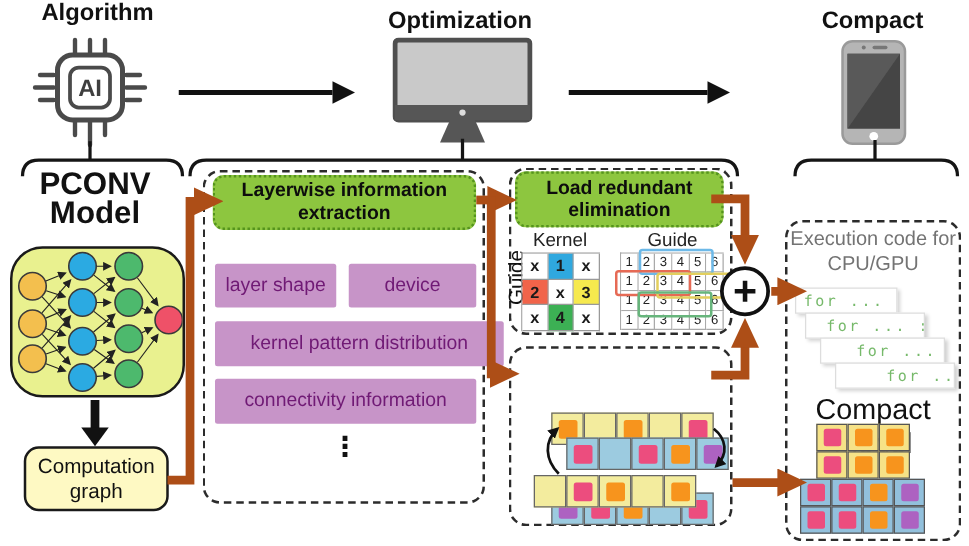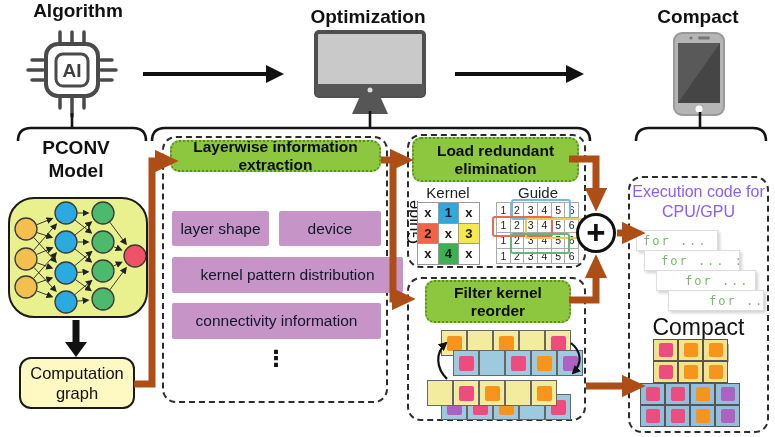--- a/index.html
+++ b/index.html
@@ -4,21 +4,21 @@
 <style>
   html,body{margin:0;padding:0;background:#fff;}
   .canvas{position:relative;width:775px;height:437px;background:#fff;overflow:hidden;
           font-family:"Liberation Sans",sans-serif;color:#111;}
   .abs{position:absolute;}
   .flexc{display:flex;align-items:center;justify-content:center;text-align:center;}
   .topTitle{font-size:19px;font-weight:bold;text-align:center;z-index:2;}
   .dashedBox{border:2px dashed #2b2b2b;border-radius:14px;background:#fff;z-index:1;box-sizing:border-box;}
   .greenBox{background:#8dc63f;border:2px dotted #55941d;border-radius:9px;font-weight:bold;
             font-size:15.5px;line-height:1.15;color:#0d0d0d;z-index:2;box-sizing:border-box;}
-  .purpleBox{background:#c794c8;color:#0f172a;font-size:15.5px;z-index:2;border-radius:2px;}
+  .purpleBox{background:#c794c8;color:#701a75;font-size:15.5px;z-index:2;border-radius:2px;}
   .ellipsis{font-family:"DejaVu Sans",sans-serif;font-size:22px;font-weight:bold;z-index:2;}
   .guide{font-size:16.5px;color:#111;transform:rotate(-90deg);z-index:2;text-align:center;}
   .smallLabel{font-size:15px;color:#222;text-align:center;z-index:2;}
   
   #kernel-table{display:grid;grid-template-columns:repeat(3,20.5px);grid-auto-rows:20.5px;
                 border-left:1px solid #999;border-top:1px solid #999;z-index:2;}
   .kcell{border-right:1px solid #999;border-bottom:1px solid #999;box-sizing:border-box;
          display:flex;align-items:center;justify-content:center;font-size:13px;font-weight:bold;color:#1a1a1a;}
   .kwhite{background:#fff;}.kblue{background:#2fa8df;}.korange{background:#f1644a;}
   .kyellow{background:#f6e94e;}.kgreen{background:#3cb054;}
@@ -137,21 +137,21 @@
 
   <svg class="abs" style="left:672px;top:31px;z-index:2;" width="54" height="86" viewBox="0 0 54 86">
     <rect x="2" y="2" width="50" height="82" rx="8" fill="#b5b5b5" stroke="#9a9a9a" stroke-width="2"></rect>
     <rect x="6" y="12" width="42" height="60" fill="#454545"></rect>
     <polygon points="6,12 48,12 6,72" fill="#595959"></polygon>
     <circle cx="19" cy="7" r="1.6" fill="#777"></circle>
     <rect x="26" y="5.6" width="12" height="2.8" rx="1.4" fill="#777"></rect>
     <circle cx="27" cy="78" r="3.5" fill="#fff"></circle>
   </svg>
 
-  <div class="abs boldTitle" style="left:31px;top:136px;width:90px;font-size:19px;line-height:23px;">PCONV Model</div>
+  <div class="abs boldTitle" style="left:31px;top:136px;width:90px;font-size:25px;line-height:23px;">PCONV Model</div>
   <div class="abs" style="left:8px;top:197px;width:140px;height:121px;background:#e9f18f;border:2.5px solid #1a1a1a;border-radius:26px;z-index:2;box-sizing:border-box;">
     <svg id="nn-svg" width="135" height="116" viewBox="0 0 135 116" style="display:block;margin:0 auto;">
       <defs>
         <marker id="mn" markerWidth="7" markerHeight="7" refX="5.5" refY="3.5" orient="auto" markerUnits="userSpaceOnUse">
           <path d="M0,0 L7,3.5 L0,7 Z" fill="#222"></path>
         </marker>
       </defs>
     <line x1="25.67748194518048" y1="25.72900722192781" x2="41.072849636721116" y2="19.570860145311556" stroke="#222" stroke-width="0.9" marker-end="url(#mn)"></line>
         <line x1="25.9368917904059" y1="33.55448983188192" x2="40.73448896903578" y2="38.36370891493663" stroke="#222" stroke-width="0.9" marker-end="url(#mn)"></line>
         <line x1="22.735737130957595" y1="38.50931084405335" x2="44.90990809005531" y2="62.90089889906084" stroke="#222" stroke-width="0.9" marker-end="url(#mn)"></line>
@@ -186,21 +186,21 @@
         <circle cx="92" cy="14" r="11" fill="#4db96d" stroke="#3a3a3a" stroke-width="1.3"></circle>
         <circle cx="92" cy="43" r="11" fill="#4db96d" stroke="#3a3a3a" stroke-width="1.3"></circle>
         <circle cx="92" cy="72" r="11" fill="#4db96d" stroke="#3a3a3a" stroke-width="1.3"></circle>
         <circle cx="92" cy="100" r="11" fill="#4db96d" stroke="#3a3a3a" stroke-width="1.3"></circle>
         <circle cx="124" cy="57" r="11" fill="#ef5168" stroke="#3a3a3a" stroke-width="1.3"></circle>
       </svg>
   </div>
   <div class="abs flexc" style="left:19px;top:357px;width:116px;height:52px;background:#fef9c3;border:2px solid #1a1a1a;border-radius:12px;font-size:16.5px;line-height:20px;z-index:2;box-sizing:border-box;">Computation graph</div>
 
   <div class="abs dashedBox" style="left:162px;top:136px;width:226px;height:267px;"></div>
-  <div class="abs flexc greenBox" style="left:170px;top:140px;width:211px;height:32px;padding:0 14px;">Layerwise information extraction</div>
+  <div class="abs flexc greenBox" style="left:170px;top:140px;width:211px;height:44px;padding:0 14px;">Layerwise information extraction</div>
   <div class="abs flexc purpleBox" style="left:172px;top:211px;width:97px;height:35px;">layer shape</div>
   <div class="abs flexc purpleBox" style="left:279px;top:211px;width:102px;height:35px;">device</div>
   <div class="abs flexc purpleBox" style="left:172px;top:257px;width:231px;height:36px;">kernel pattern distribution</div>
   <div class="abs flexc purpleBox" style="left:172px;top:303px;width:209px;height:36px;">connectivity information</div>
   <div class="abs flexc ellipsis" style="left:262px;top:341px;width:28px;height:34px;">⋮</div>
 
   <div class="abs guide" style="left:372px;top:212px;width:84px;height:20px;">Guide</div>
 
   <div class="abs dashedBox" style="left:407px;top:134px;width:179px;height:134px;"></div>
   <div class="abs flexc greenBox" style="left:412px;top:137px;width:167px;height:45px;padding:12px 8px;">Load redundant elimination</div>
@@ -246,21 +246,20 @@
       </div>
     <div id="load-overlays">
         <div class="loverlay" style="left: 14.7px; top: -3px; width: 56.8px; border-color: rgb(109, 185, 232);"></div>
         <div class="loverlay" style="left: -4px; top: 14.2px; width: 56.8px; border-color: rgb(230, 106, 85);"></div>
         <div class="loverlay" style="left: 29.4px; top: 16.2px; width: 56.8px; border-color: rgb(227, 207, 94);"></div>
         <div class="loverlay" style="left: 13.7px; top: 31.4px; width: 56.8px; border-color: rgb(103, 181, 124);"></div>
       </div>
   </div>
 
   <div class="abs dashedBox" style="left:407px;top:277px;width:179px;height:144px;"></div>
-  <div class="abs flexc greenBox" style="left:425px;top:280px;width:146px;height:43px;padding:0 14px;">Filter kernel reorder</div>
   <div id="strips" class="abs" style="left:425px;top:330px;width:160px;height:92px;">
       <div class="strip yellow" style="left: 16px; top: 0px; z-index: 1;">
         <div class="scell">
           <div class="sq orange"></div>
         </div>
         <div class="scell"></div>
         <div class="scell">
           <div class="sq orange"></div>
         </div>
         <div class="scell"></div>
@@ -309,21 +308,21 @@
         <div class="scell"></div>
         <div class="scell">
           <div class="sq pink"></div>
         </div>
       </div>
     </div>
 
   <div class="abs flexc plusCircle" style="left:576px;top:213px;">+</div>
 
   <div class="abs dashedBox" style="left:628px;top:176px;width:141px;height:257px;"></div>
-  <div class="abs" style="left:632px;top:182px;width:133px;font-size:16px;line-height:20px;text-align:center;color:#8b5cf6;z-index:2;">Execution code for CPU/GPU</div>
+  <div class="abs" style="left:632px;top:182px;width:133px;font-size:16px;line-height:20px;text-align:center;color:#737373;z-index:2;">Execution code for CPU/GPU</div>
   <div class="abs forCard" style="left:636px;top:230px;width:82px;height:21px;padding-left:6px;">for ... :</div>
   <div class="abs forCard" style="left:644px;top:250px;width:96px;height:21px;padding-left:16px;">for ... :</div>
   <div class="abs forCard" style="left:656px;top:270px;width:100px;height:21px;padding-left:28px;">for ... :</div>
   <div class="abs forCard" style="left:668px;top:290px;width:96px;height:21px;padding-left:40px;">for ... :</div>
   <div class="abs" style="left:628px;top:314px;width:141px;font-size:23px;text-align:center;z-index:2;">Compact model</div>
   <div id="compact-grid" class="abs" style="left:640px;top:339px;width:100px;">
       <div class="crow yellow">
         <div class="ccell">
           <div class="sq pink"></div>
         </div>

